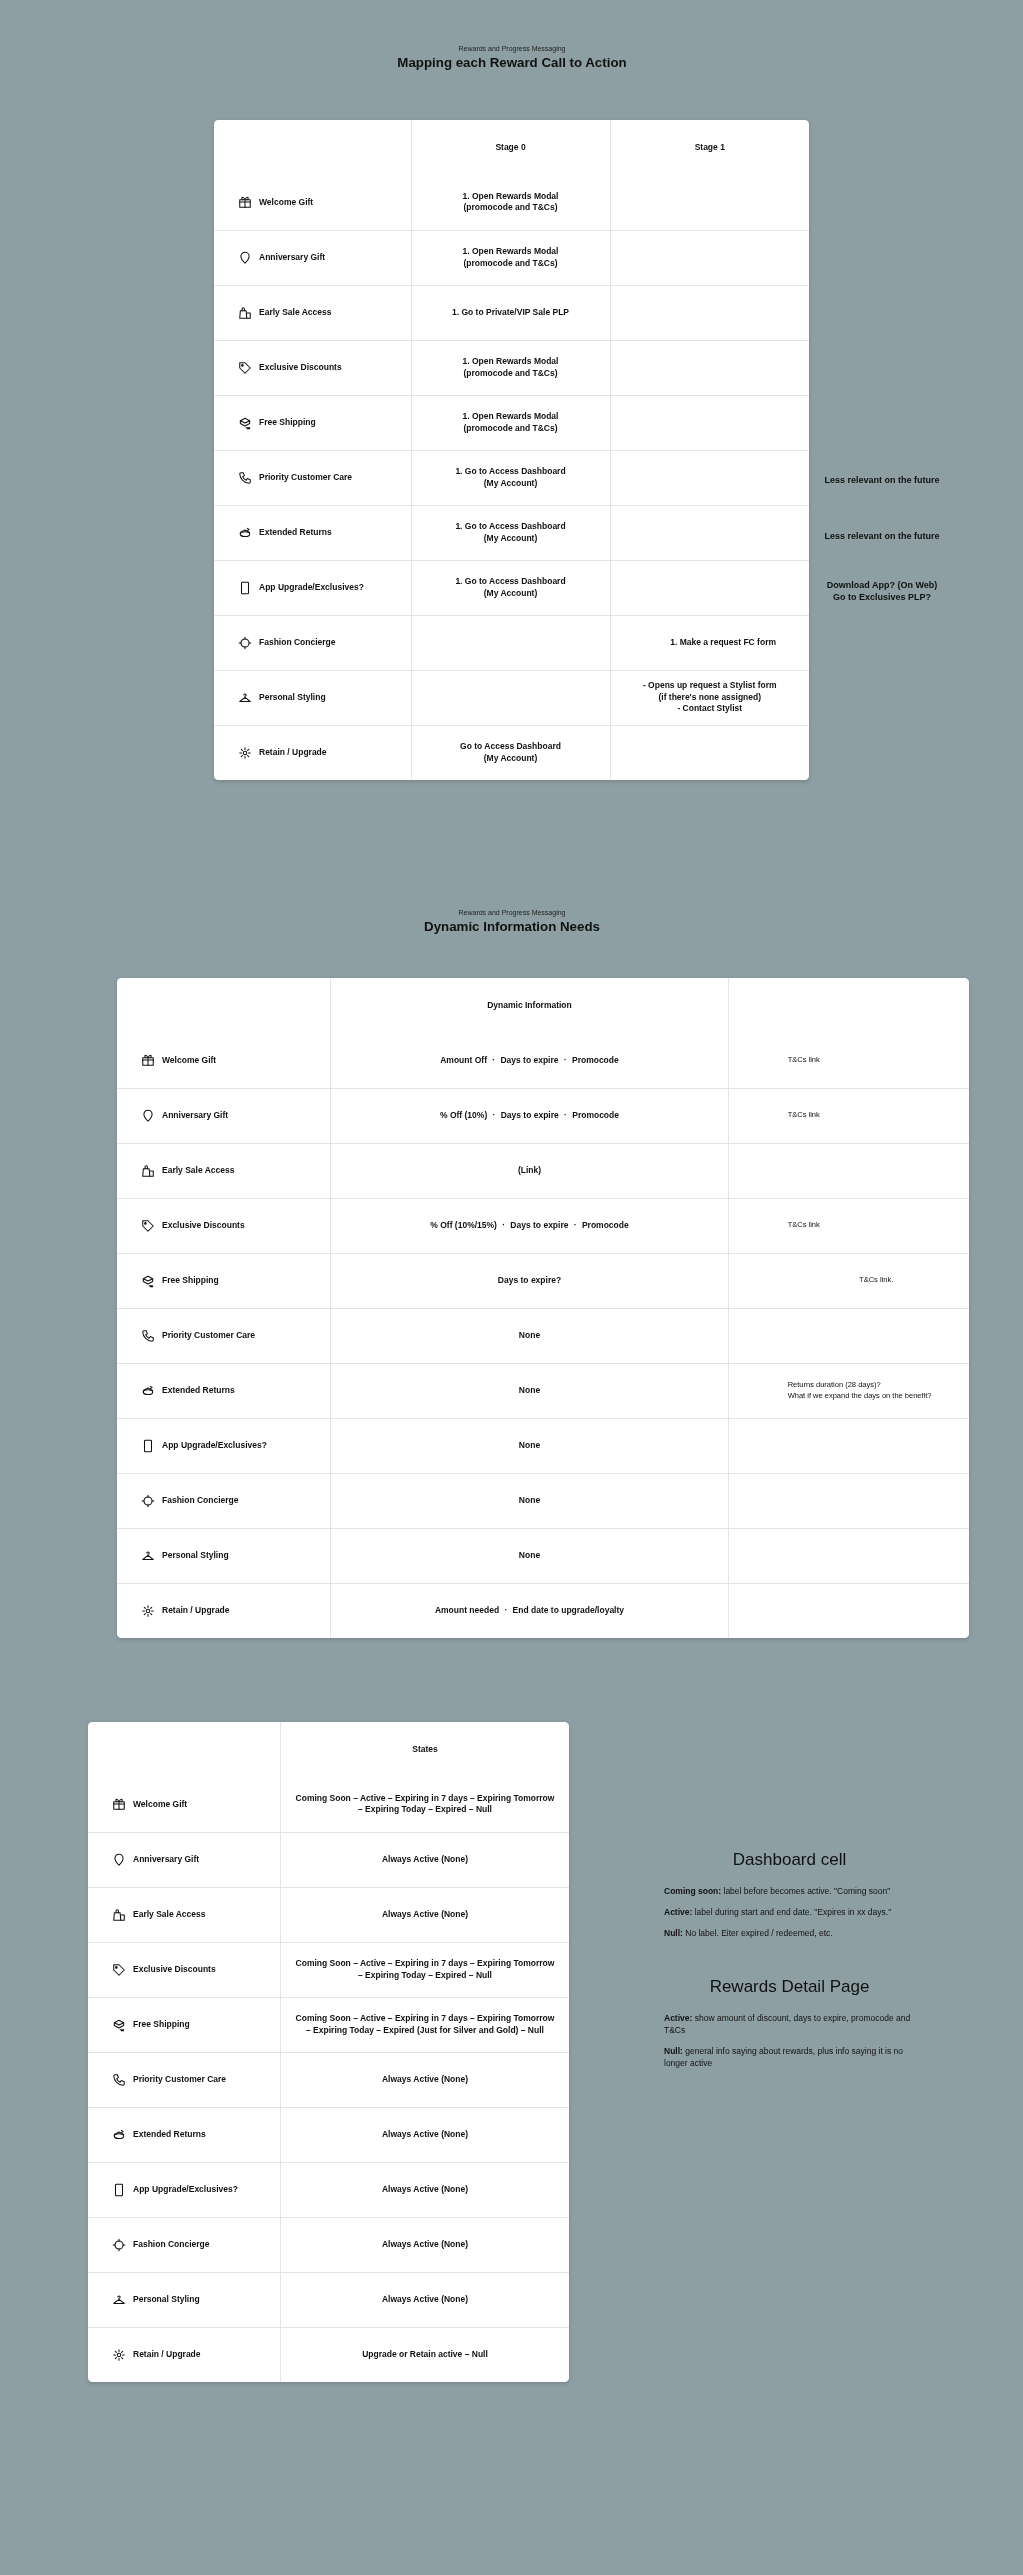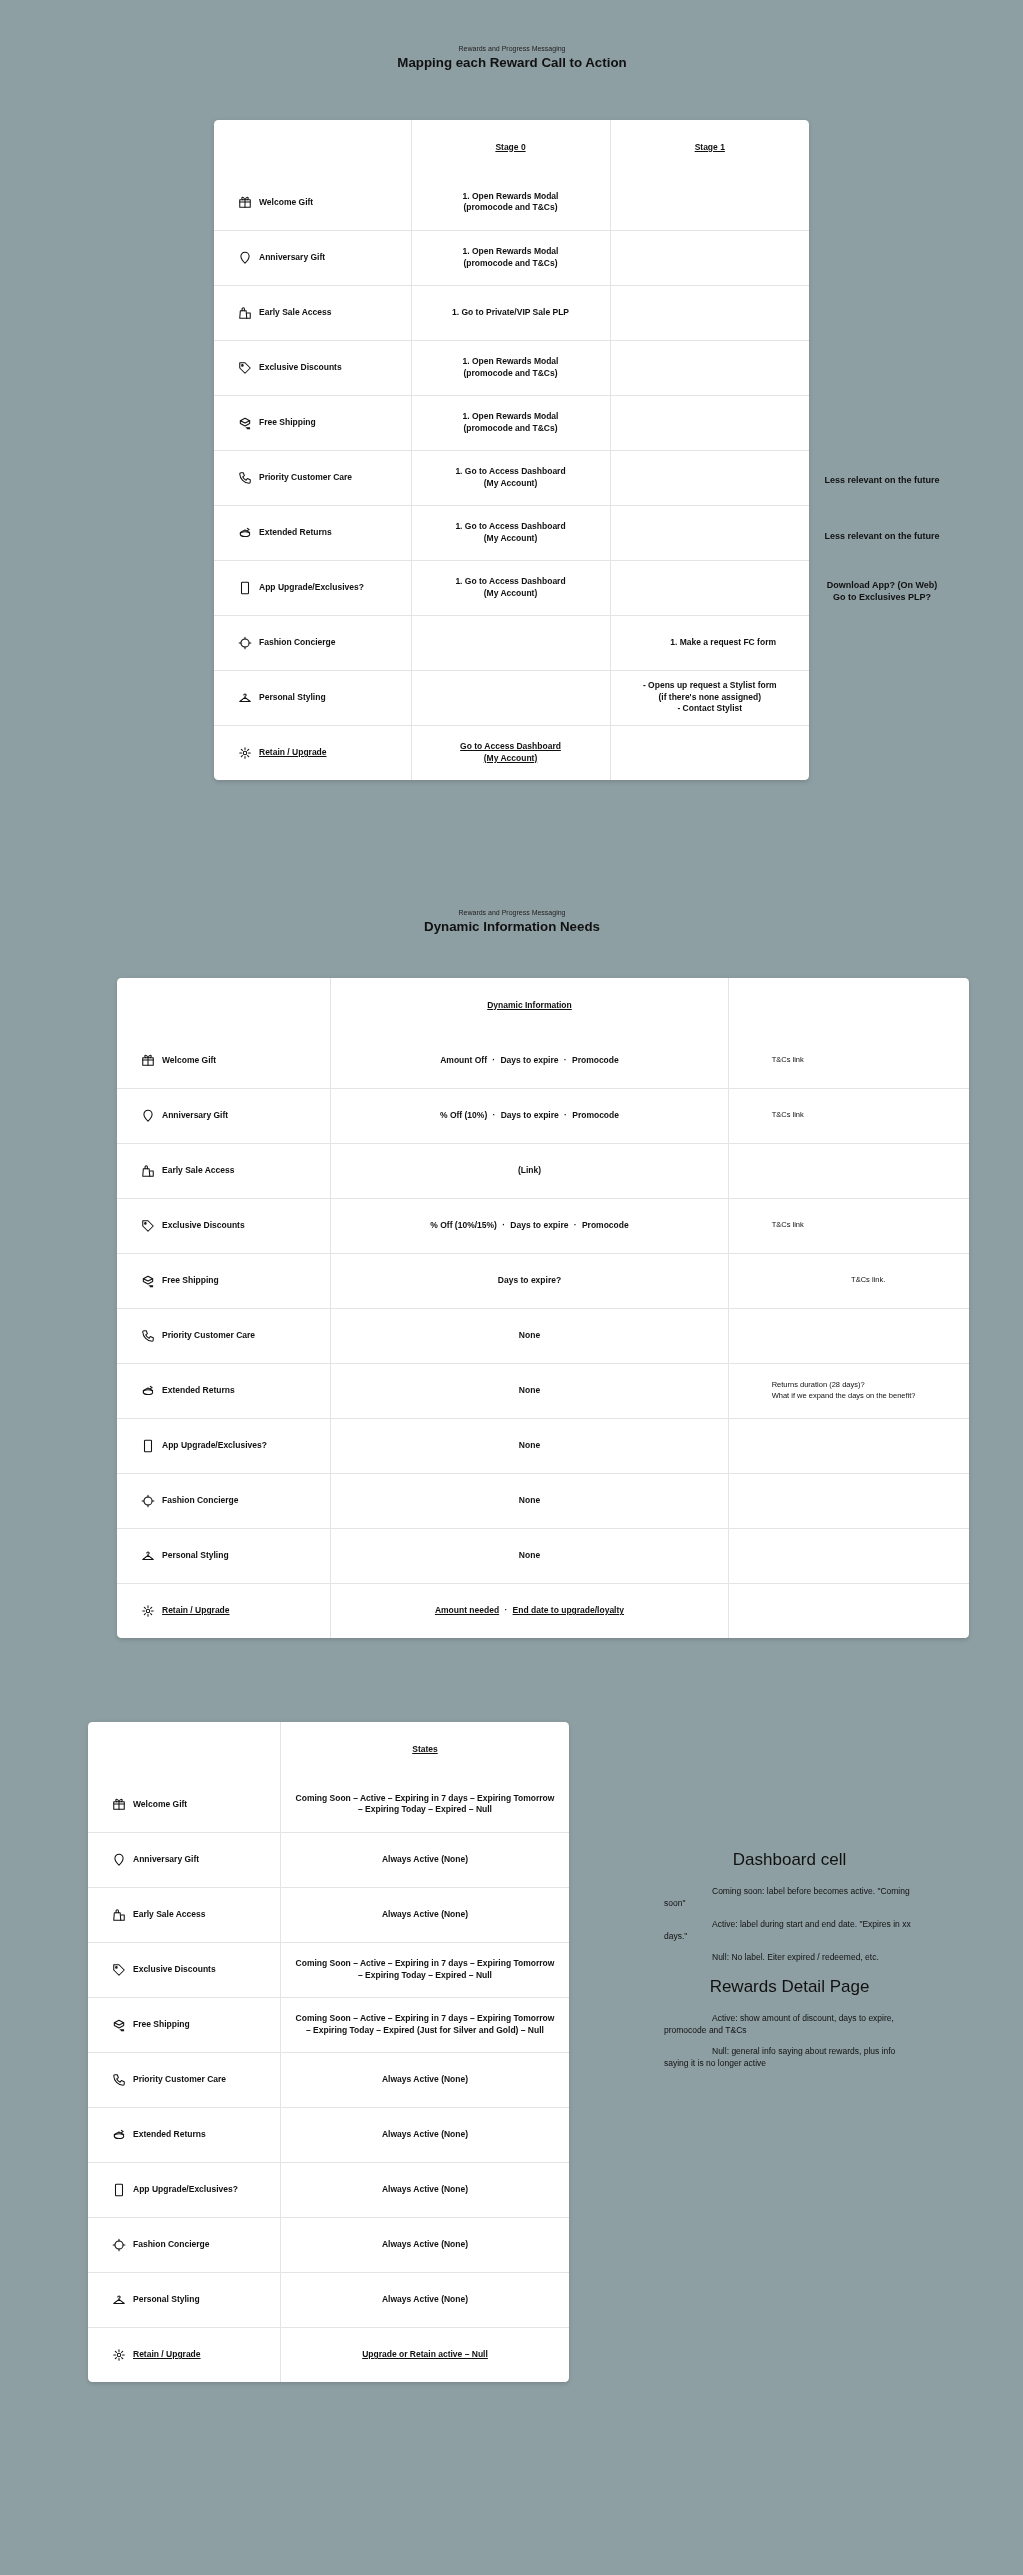--- a/index.html
+++ b/index.html
@@ -18,34 +18,34 @@
     position: absolute; background: #fff; border-radius: 4.3px;
     box-shadow: 0 1.1px 4.3px rgba(0,0,0,0.15); overflow: hidden;
   }
   table { border-collapse: collapse; width: 100%; }
   td, th {
     border-right: 0.5px solid #e4e4e4; border-bottom: 0.5px solid #e4e4e4;
     font-size: 8.5px; vertical-align: middle; text-align: center; font-weight: 700;
     line-height: 1.35; padding: 0 4.3px;
   }
   tr > *:last-child { border-right: none; }
-  tr:last-child > * { border-bottom: none; text-decoration: underline; }
+  tr:last-child > * { border-bottom: none; }
   th { height: 55px; font-size: 8.5px; font-weight: 700; }
   td { height: 55px; }
   td.name { text-align: left; padding-left: 23.5px; font-size: 8.5px; font-weight: 700; }
   .name-wrap { display: flex; align-items: center; gap: 7.5px; }
   .ic { width: 14px; height: 14px; display: inline-flex; align-items: center; justify-content: center; flex: 0 0 14px; }
   .ic svg { width: 14px; height: 14px; stroke: #111; fill: none; stroke-width: 1.8; stroke-linecap: round; stroke-linejoin: round; }
   .note { position: absolute; font-size: 9px; font-weight: 700; text-align: center; color: #111; line-height: 1.35; }
-  td.small { font-size: 7.5px; font-weight: 400; text-align: left; padding-left: 43px; }
+  td.small { font-size: 7.5px; font-weight: 400; text-align: left; padding-left: 59px; }
   .dot { display: inline-block; margin: 0 5.3px; }
   .side { position: absolute; left: 664px; width: 251px; color: #111; }
   .side h2 { font-size: 17px; font-weight: 400; margin-bottom: 15px; text-align: center; }
   .side p { font-size: 8.5px; line-height: 1.45; margin-bottom: 8.5px; }
-  .side p b { font-weight: 400; margin-left: 48px; }
+  .side p b { font-weight: 700; }
 </style>
 </head>
 <body>
 
 <div class="section-head" style="top:45px;">
   <div class="kicker">Rewards and Progress Messaging</div>
   <div class="title">Mapping each Reward Call to Action</div>
 </div>
 <div class="card" id="card1" style="left:214px; top:120px; width:595px;">
   <table>

